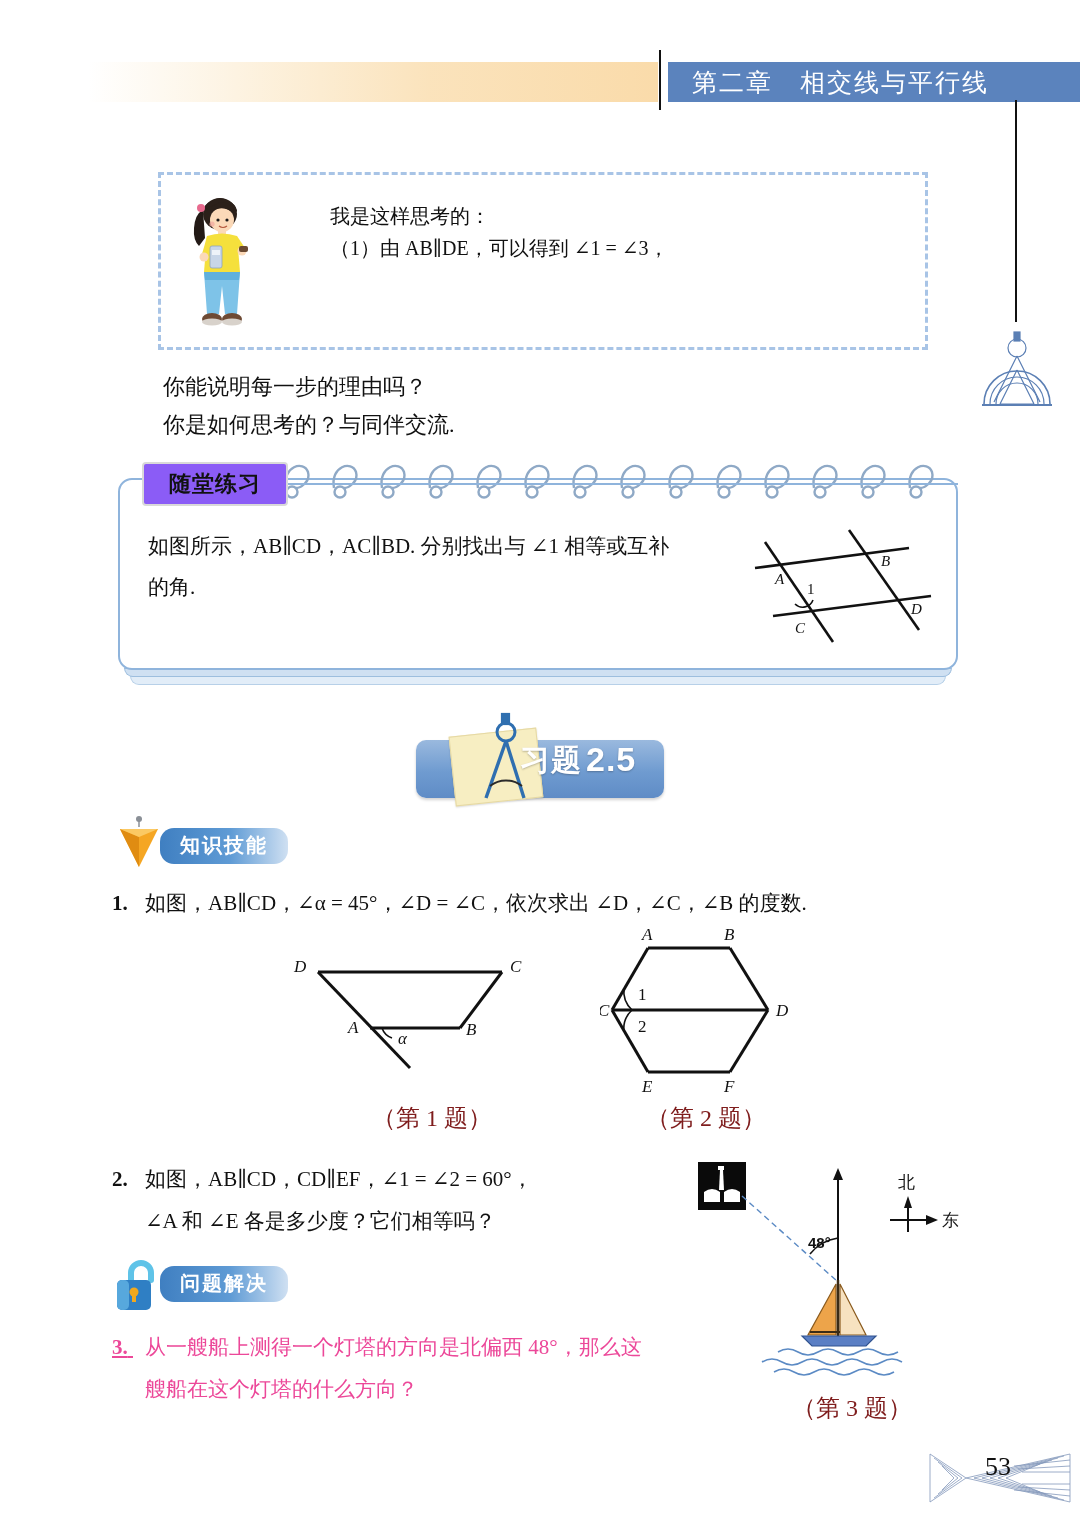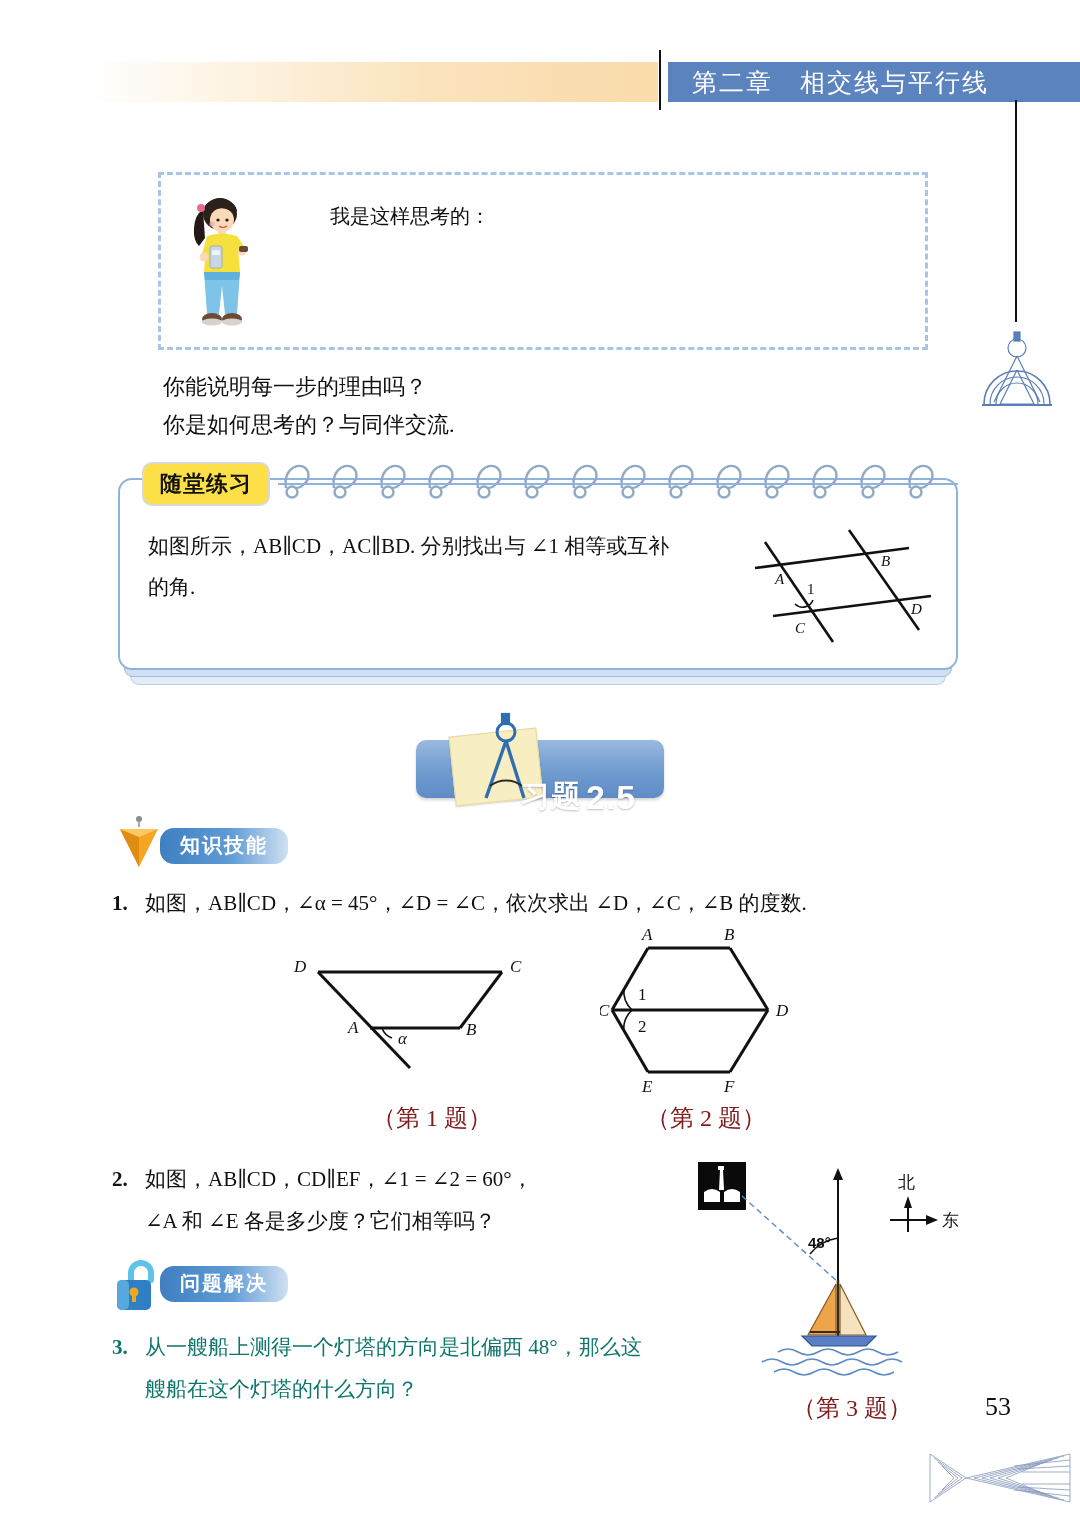--- a/index.html
+++ b/index.html
@@ -45,77 +45,77 @@
   #practice-wrap{left:118px;top:478px;width:840px;height:212px;}
   #practice-card{
     position:absolute;left:0;top:0;width:840px;height:192px;
     border:2px solid #8fb4dc;border-radius:14px;background:#fff;box-sizing:border-box;
   }
   #practice-stack1{position:absolute;left:6px;top:190px;width:828px;height:9px;
     background:#cfe0f2;border:1px solid #9dbede;border-radius:0 0 10px 10px;box-sizing:border-box;}
   #practice-stack2{position:absolute;left:12px;top:198px;width:816px;height:9px;
     background:#e2edf8;border:1px solid #b7d0e8;border-radius:0 0 10px 10px;box-sizing:border-box;}
   #practice-label{
-    position:absolute;left:24px;top:-16px;background:#fde047;border:2px solid #d9d9d9;
-    border-radius:10px;padding:5px 16px;font-size:22px;font-weight:bold;color:#111;
+    position:absolute;left:24px;top:-16px;background:#8b5cf6;border:2px solid #d9d9d9;
+    border-radius:4px;padding:5px 25px;font-size:22px;font-weight:bold;color:#111;
     font-family:"Liberation Sans","DejaVu Sans",sans-serif;letter-spacing:1px;z-index:3;
   }
   #spiral-rings{position:absolute;left:160px;top:-24px;width:680px;height:52px;z-index:2;}
   #practice-text{position:absolute;left:30px;top:48px;width:560px;font-size:21px;line-height:1.95;color:#111;}
   #practice-figure{position:absolute;left:625px;top:42px;width:200px;height:130px;}
 
   
   #exercise-banner{
     left:416px;top:740px;width:248px;height:58px;
     background:linear-gradient(180deg,#9ab9de 0%,#6f9bd0 55%,#5f8cc6 100%);
     border-radius:10px;box-shadow:0 2px 3px rgba(0,0,0,.18);
   }
   #exercise-note{left:452px;top:732px;width:86px;height:68px;
     background:#f7eec2;border:1px solid #e6d9a4;transform:rotate(-6deg);box-shadow:0 1px 2px rgba(0,0,0,.15);}
   #exercise-compass{left:470px;top:712px;width:74px;height:92px;}
   #exercise-title{
-    left:520px;top:776px;color:#fff;font-size:30px;letter-spacing:1px;
+    left:520px;top:740px;color:#fff;font-size:30px;letter-spacing:1px;
     font-family:"Liberation Sans","DejaVu Sans",sans-serif;font-weight:600;
-    text-shadow:0 1px 2px rgba(0,0,0,.25);display:flex;align-items:flex-end;
+    text-shadow:0 1px 2px rgba(0,0,0,.25);display:flex;align-items:flex-start;
   }
   #exercise-title .num{font-size:34px;margin-left:4px;}
 
   
   .section-pill{
     border-radius:14px;padding:4px 20px 5px;color:#fff;font-size:20px;font-weight:bold;
     font-family:Liberation Sans, sans-serif;letter-spacing:2px;
     background:linear-gradient(90deg,#3f7fc1 0%,#5f9bd5 55%,#cfe0f2 100%);
     display:inline-block;
     text-align:center;
   }
   #skills-header{left:160px;top:828px;}
   #plumb-icon{left:116px;top:815px;width:46px;height:56px;}
   #solve-header{left:160px;top:1266px;}
   #lock-icon{left:113px;top:1258px;width:48px;height:56px;}
 
   
   .qnum{font-weight:bold;font-size:21px;}
   #q1{left:112px;top:888px;width:820px;font-size:21px;color:#111;line-height:1.5;}
   #q2{left:112px;top:1158px;width:600px;font-size:21px;color:#111;line-height:2.0;}
-  #q3{left:112px;top:1326px;width:600px;font-size:21px;color:#0f766e;line-height:2.0;}
+  #q3{left:112px;top:1326px;width:600px;font-size:21px;color:#ec4899;line-height:2.0;text-decoration:underline;}
   .qbody{display:inline-block;vertical-align:top;padding-left:12px;}
 
   
   #fig1{left:270px;top:950px;width:260px;height:120px;}
   #fig2{left:600px;top:920px;width:220px;height:180px;}
   #fig3{left:690px;top:1160px;width:280px;height:230px;}
   .fig-caption{font-size:24px;color:#7f1d1d;}
   #cap1{left:372px;top:1102px;}
   #cap2{left:646px;top:1102px;}
   #cap3{left:792px;top:1392px;}
 
   
   #page-fish{left:920px;top:1438px;width:160px;height:80px;}
   #page-number{
-    left:985px;top:1392px;font-size:26px;color:#111;font-weight:500;
+    left:985px;top:1452px;font-size:26px;color:#111;font-weight:500;
     font-family:"Liberation Serif","DejaVu Serif",serif;
   }
 </style>
 </head>
 <body>
 
 <div class="abs" id="header-orange-bar"></div>
 <div class="abs" id="header-rule"></div>
 <div class="abs" id="header-banner">
   <span id="header-title">第二章　相交线与平行线</span>
@@ -167,20 +167,21 @@
   <path d="M19 84 L55 84 L54 92 L20 92 Z" fill="#5fb0dc"></path>
 
   <ellipse cx="27" cy="131" rx="10" ry="6" fill="#6e4a34"></ellipse>
   <ellipse cx="47" cy="131" rx="10" ry="6" fill="#6e4a34"></ellipse>
   <ellipse cx="27" cy="134" rx="10" ry="3.4" fill="#d8d2cb"></ellipse>
   <ellipse cx="47" cy="134" rx="10" ry="3.4" fill="#d8d2cb"></ellipse>
 </svg>
 
 <div class="abs" id="thinking-text">
   <div>我是这样思考的：</div>
+  <div>（1）由 AB∥DE，可以得到 ∠1 = ∠3，</div>
 </div>
 
 <div class="abs" id="prompt-lines">
   <div>你能说明每一步的理由吗？</div>
   <div>你是如何思考的？与同伴交流.</div>
 </div>
 
 <div class="abs" id="practice-wrap">
   <div id="practice-stack2"></div>
   <div id="practice-stack1"></div>

